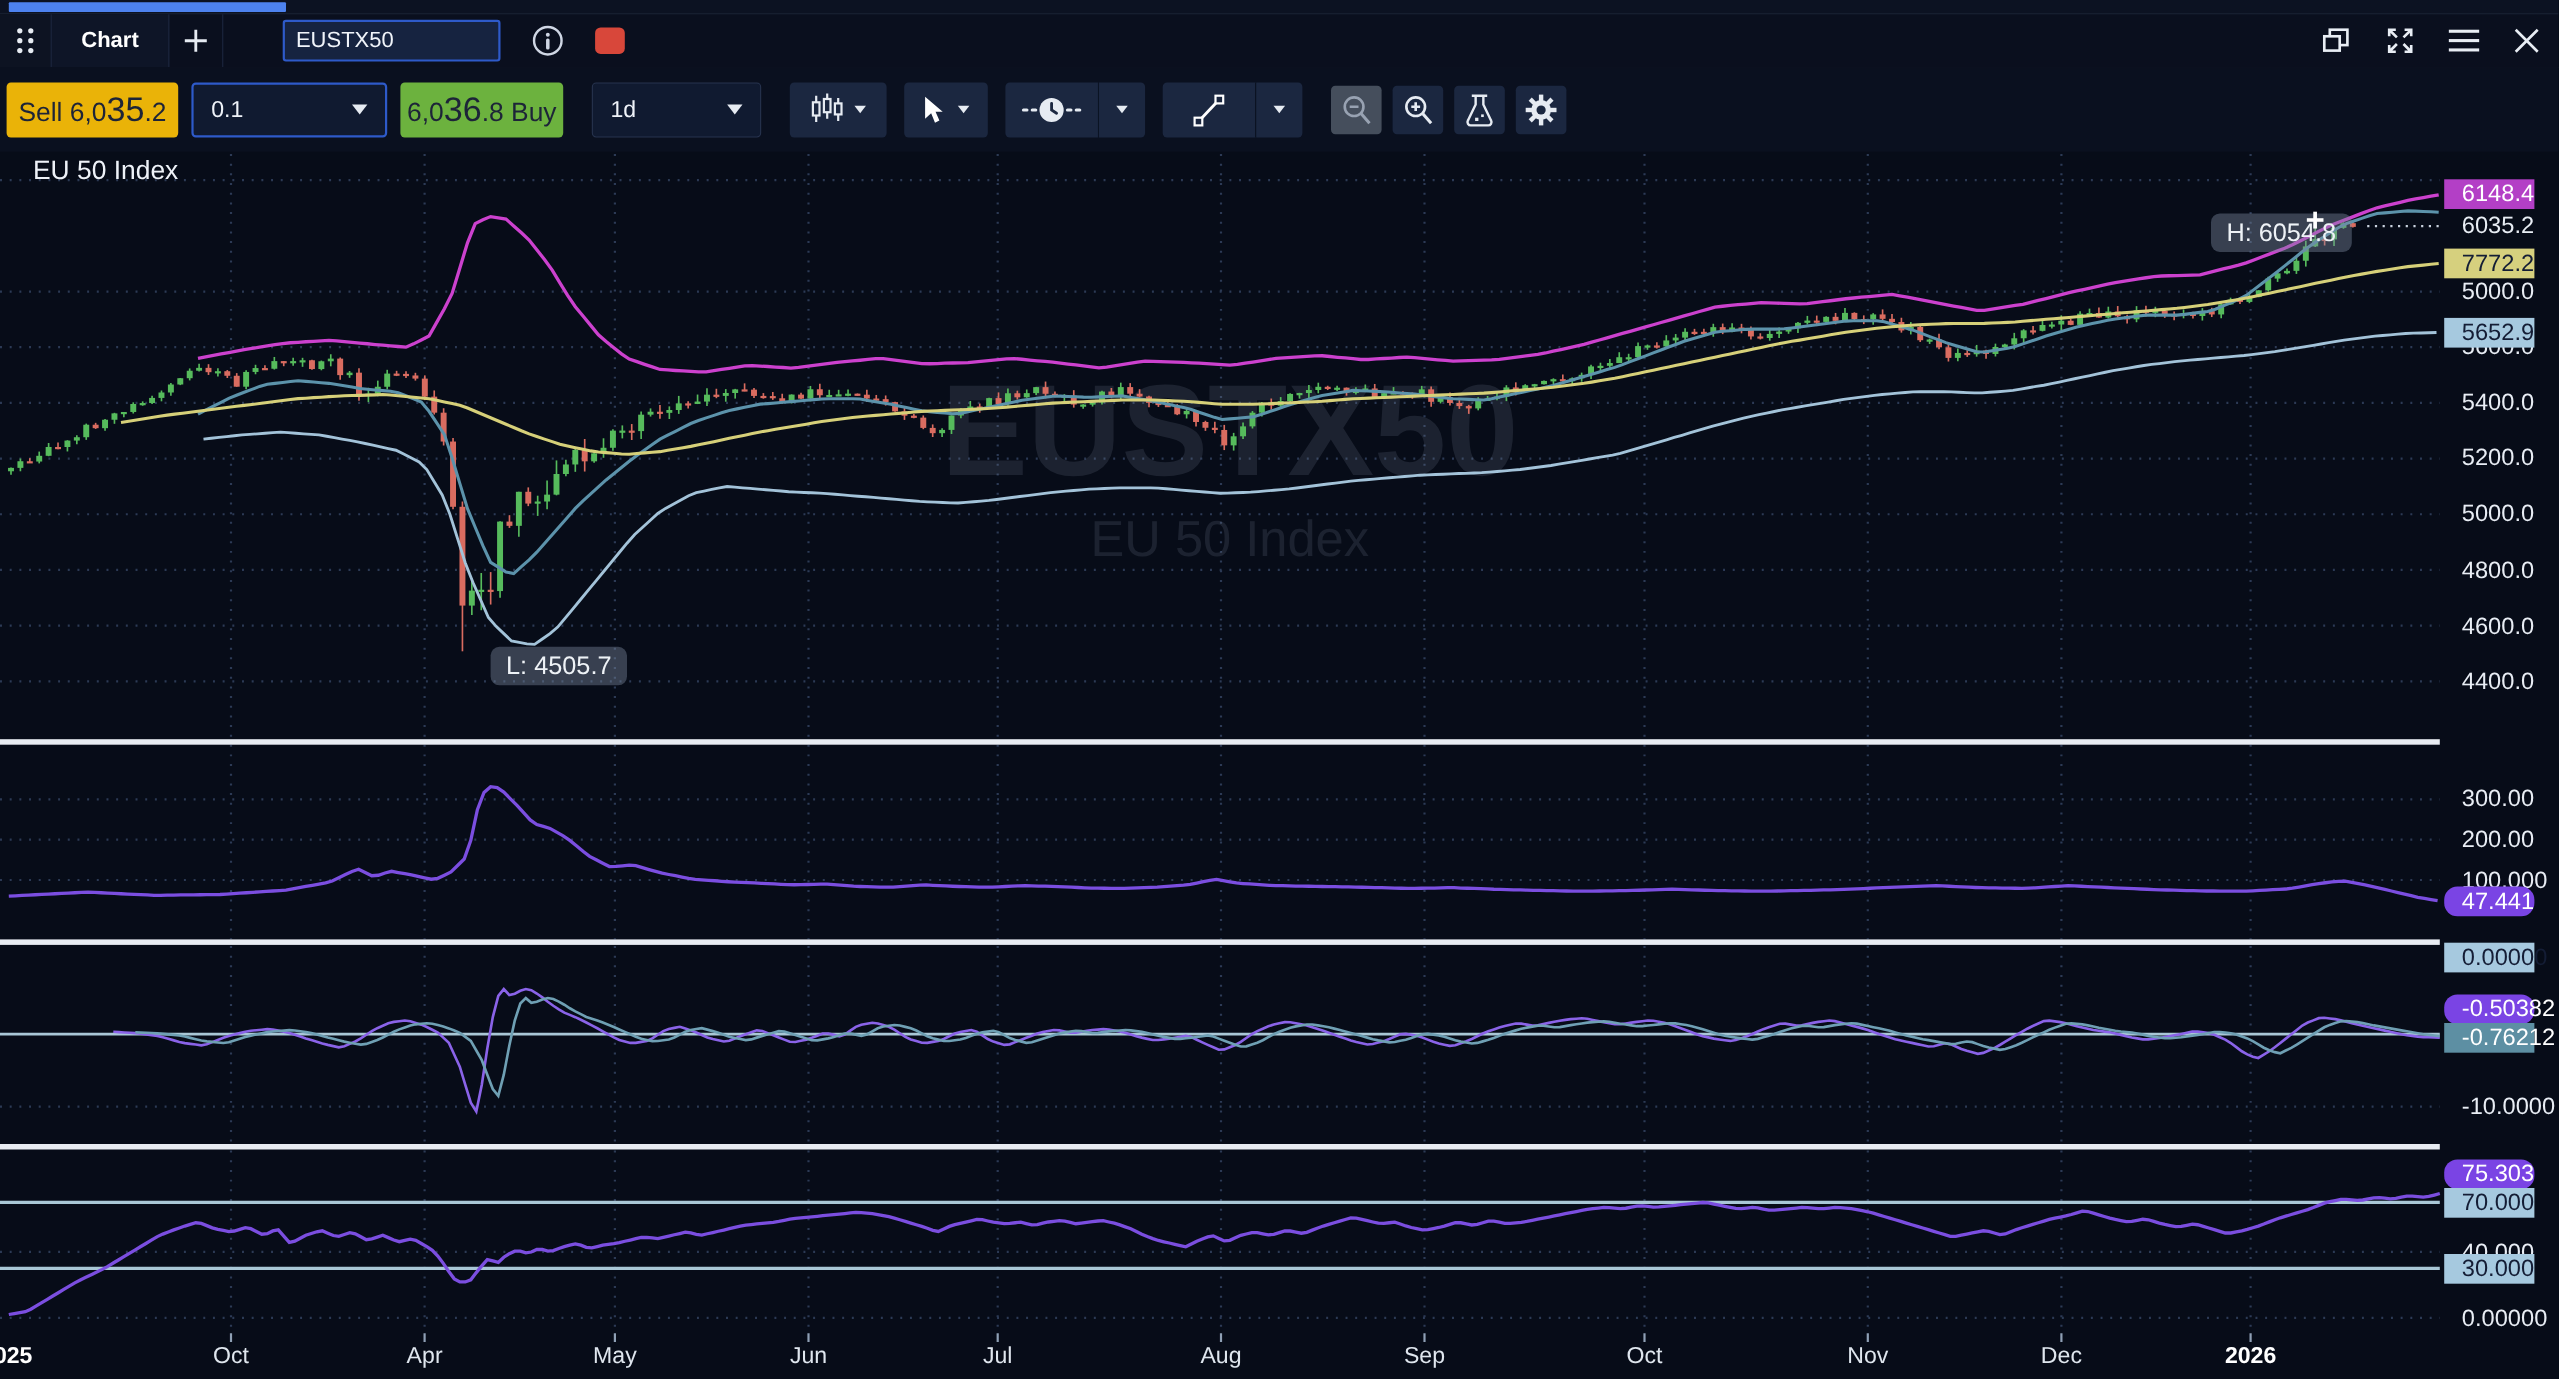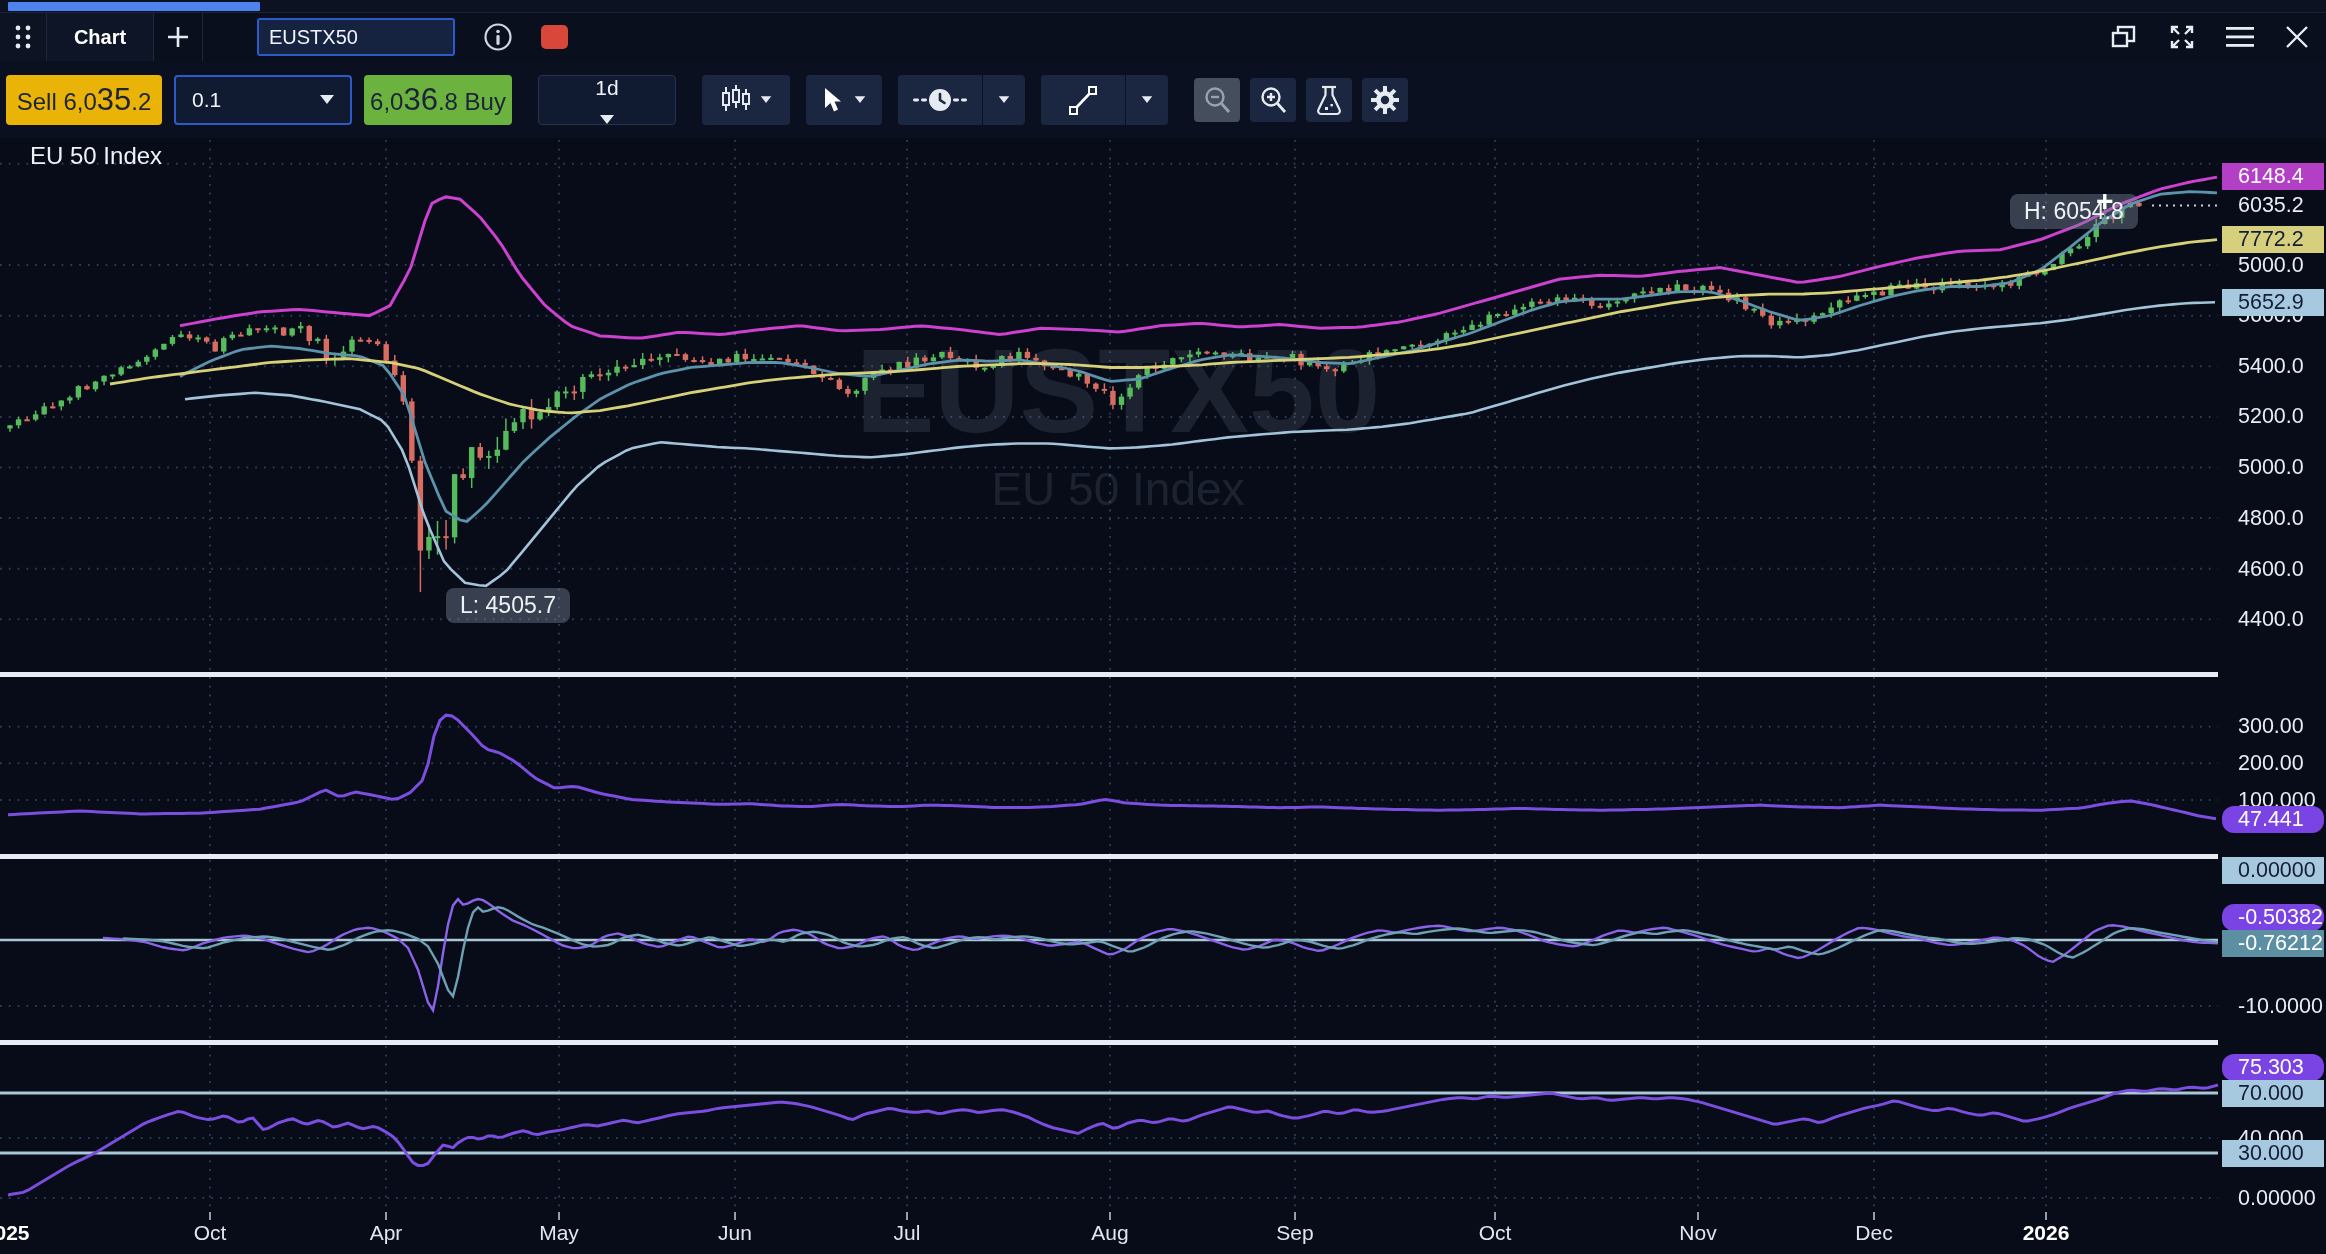--- a/index.html
+++ b/index.html
@@ -24,37 +24,37 @@
   .red-swatch{margin-left:28px;width:27px;height:24px;background:#d8473a;border-radius:5px;}
   .win-controls{margin-left:auto;display:flex;align-items:center;gap:30px;padding-right:16px;}
   
   .toolbar{position:absolute;top:61px;left:0;width:2326px;height:77px;background:#0a101f;display:flex;align-items:center;}
   .tb-btn{height:50px;border-radius:4px;display:flex;align-items:center;justify-content:center;box-sizing:border-box;}
   .sell-btn{margin-left:6px;width:156px;background:#eab308;color:#1d2438;}
   .vol-dd{margin-left:12px;width:178px;background:#101a30;border:2px solid #2e5ac9;color:#eef2f8;
     justify-content:space-between;padding:0 16px;font-size:21px;}
   .buy-btn{margin-left:12px;width:148px;background:#6cb23e;color:#1d2438;}
   .px-sm{font-size:24px;} .px-lg{font-size:31px;}
-  .tf-dd{margin-left:28px;width:138px;background:#101a30;border:1px solid #27334e;color:#eef2f8;
-    justify-content:space-between;padding:0 16px;font-size:21px;flex-direction:column;}
+  .tf-dd{margin-left:28px;width:154px;background:#101a30;border:1px solid #27334e;color:#eef2f8;
+    justify-content:space-between;padding:0 16px;font-size:21px;}
   .tool{margin-left:16px;background:#1b2740;}
   .tool.small{width:46px;height:44px;}
   .grp{margin-left:16px;display:flex;}
   .grp .seg{background:#1b2740;height:50px;display:flex;align-items:center;justify-content:center;}
   .grp .seg.main{width:84px;border-radius:4px 0 0 4px;border-right:1px solid #0a101f;}
   .grp .seg.caretseg{width:42px;border-radius:0 4px 4px 0;}
   .tool.wide{width:88px;} .tool.cursorw{width:76px;}
   .disabled{background:#454e5c !important;}
   .caret{width:0;height:0;border-left:7px solid transparent;border-right:7px solid transparent;border-top:9px solid #e6ebf2;}
   .gap-left{margin-left:26px;}
   
   .chart-root{position:absolute;top:138px;left:0;width:2326px;height:1116px;overflow:hidden;}
   .chart-root svg.plot{position:absolute;top:0;left:0;}
   .sym-label{position:absolute;top:4px;left:30px;font-size:24px;color:#eef2f8;z-index:5;}
-  .axis-label{position:absolute;left:2222px;width:102px;height:27px;line-height:27px;font-size:21.5px;
+  .axis-label{position:absolute;left:2222px;width:82px;height:27px;line-height:27px;font-size:21.5px;
     box-sizing:border-box;padding-left:16px;color:#e8edf4;z-index:2;}
   .axis-label.badge{z-index:3;}
   .b-magenta{background:#b33fc6;color:#fff;} .b-yellow{background:#d6d07e;color:#141d35;}
   .b-blue{background:#a6c9df;color:#141d35;} .b-purple{background:#7a44e4;color:#fff;border-radius:12px;}
   .b-teal{background:#5d8fa3;color:#fff;}
   .time-label{position:absolute;top:1082px;height:26px;line-height:26px;font-size:21px;color:#dfe6ee;
     transform:translateX(-50%);z-index:2;}
   .time-label.bold{font-weight:bold;color:#fff;}
   .marker{position:absolute;background:rgba(125,138,160,0.42);color:#eef2f6;font-size:23px;
     padding:4px 14px;border-radius:8px;z-index:6;margin-left:20px;}

